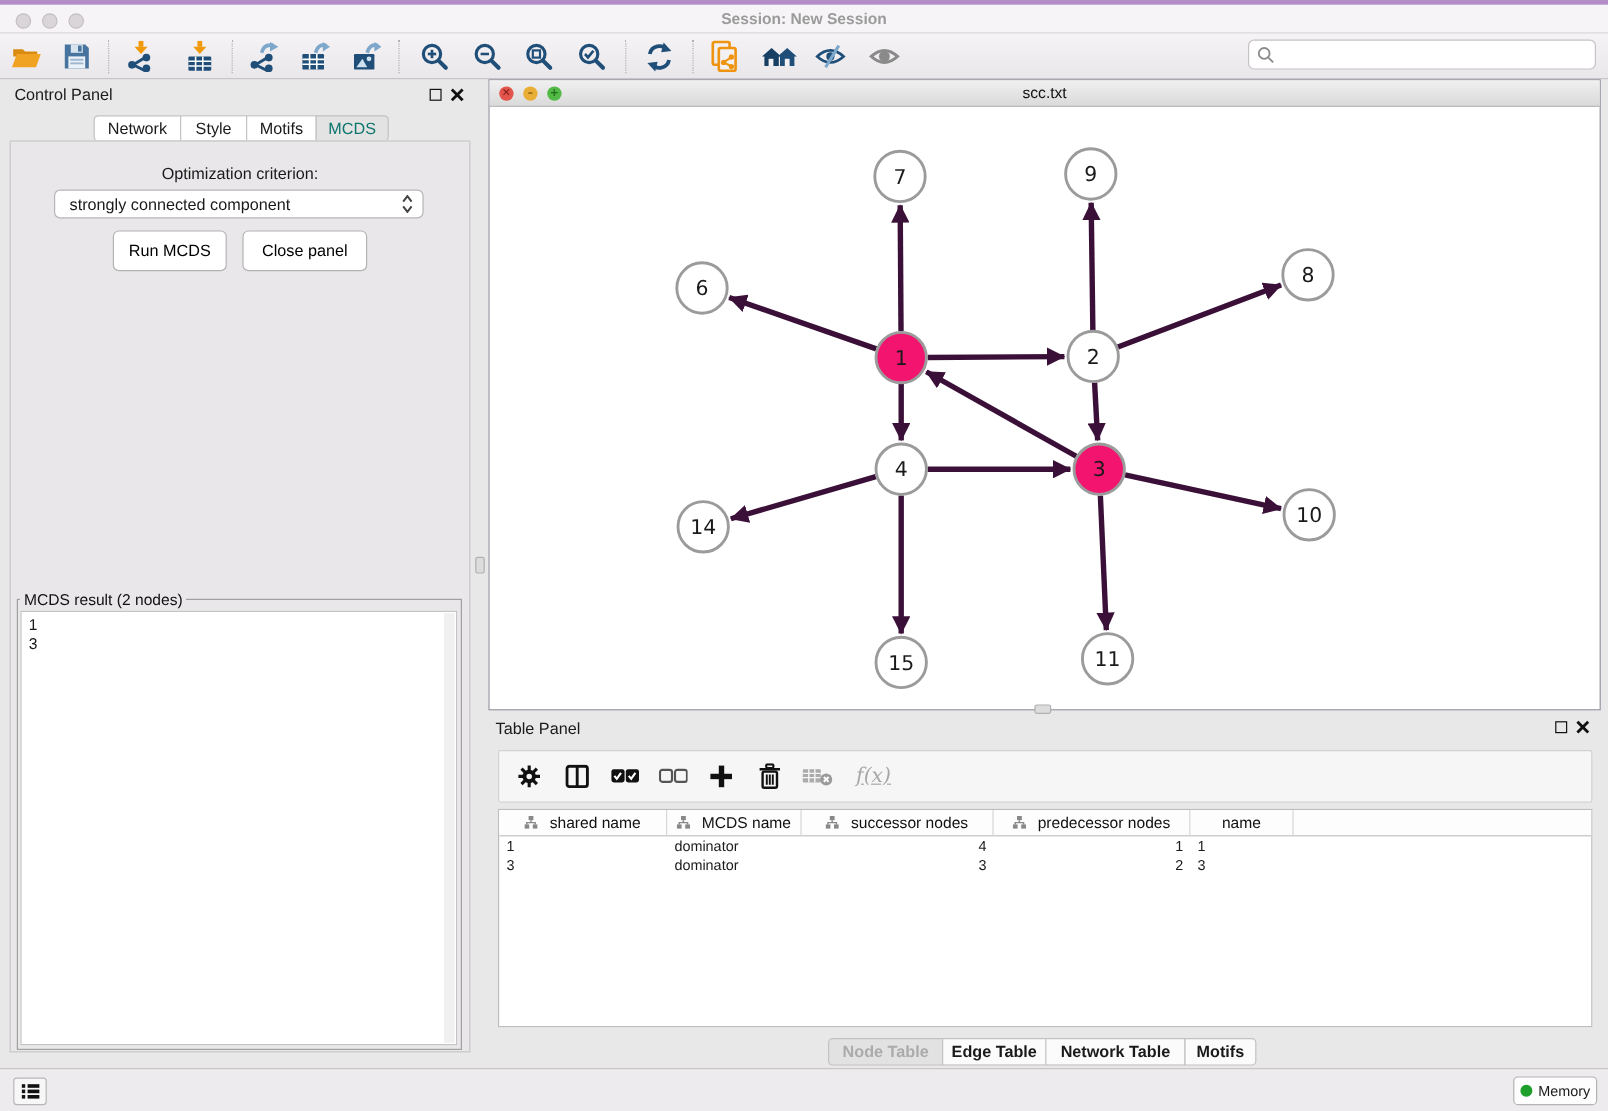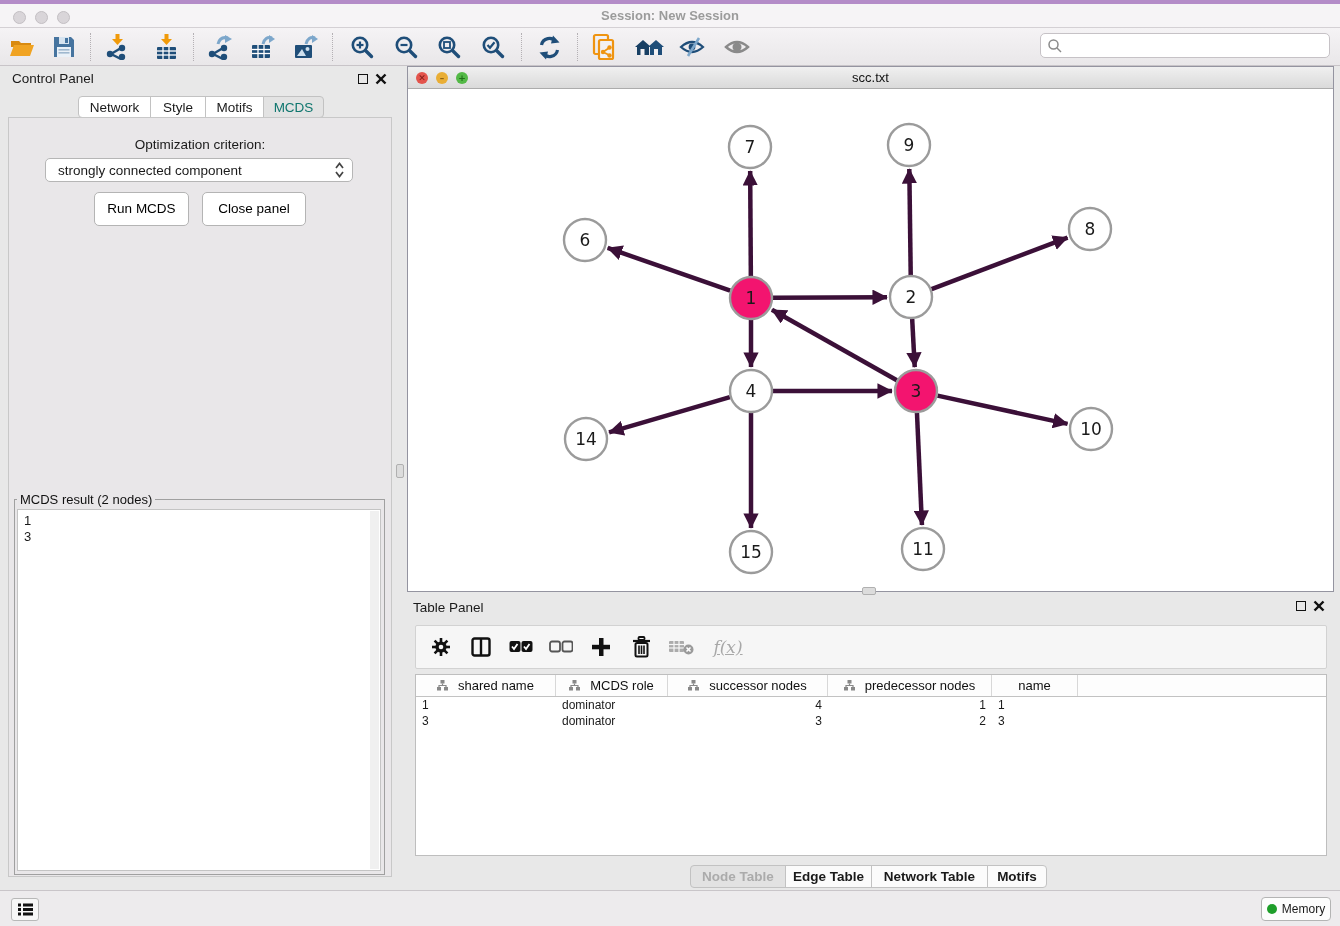--- a/index.html
+++ b/index.html
@@ -414,21 +414,21 @@
         </svg>
         <span>shared name</span>
       </div>
     <div class="hcell c1">
         <svg width="11" height="11">
           <rect x="3.5" y="0" width="4" height="3.5" fill="#888"></rect>
           <rect x="0" y="7" width="4" height="3.5" fill="#888"></rect>
           <rect x="7" y="7" width="4" height="3.5" fill="#888"></rect>
           <path d="M5.5 3.5 v2 M2 7 v-1.5 h7 V7" fill="none" stroke="#888" stroke-width="1.2"></path>
         </svg>
-        <span>MCDS role</span>
+        <span>MCDS name</span>
       </div>
     <div class="hcell c2">
         <svg width="11" height="11">
           <rect x="3.5" y="0" width="4" height="3.5" fill="#888"></rect>
           <rect x="0" y="7" width="4" height="3.5" fill="#888"></rect>
           <rect x="7" y="7" width="4" height="3.5" fill="#888"></rect>
           <path d="M5.5 3.5 v2 M2 7 v-1.5 h7 V7" fill="none" stroke="#888" stroke-width="1.2"></path>
         </svg>
         <span>successor nodes</span>
       </div>

